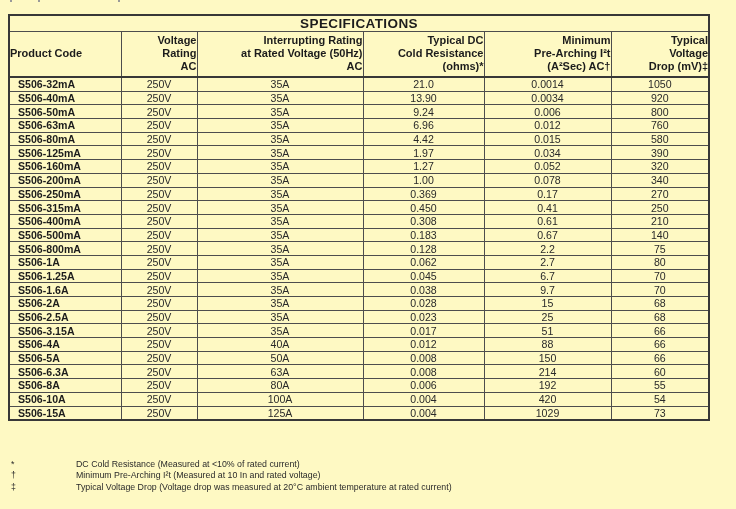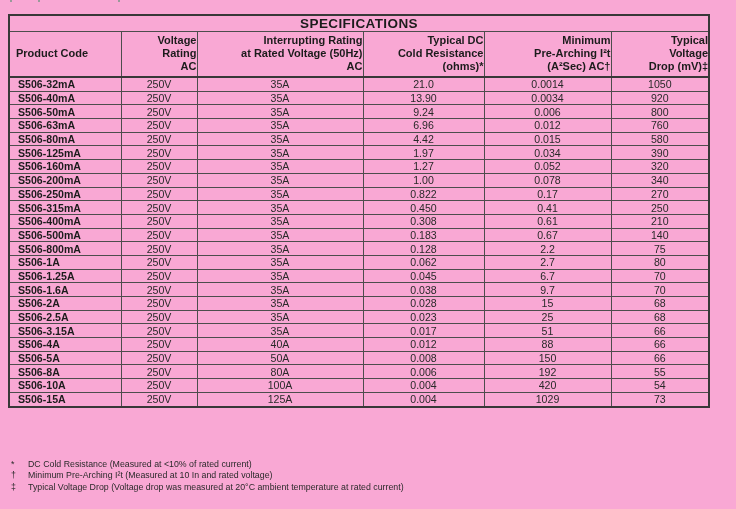--- a/index.html
+++ b/index.html
@@ -1,20 +1,20 @@
 <!DOCTYPE html>
 <html><head>
 <meta charset="utf-8">
 <style>
   html, body { margin: 0; padding: 0; background: #fff; }
   .page {
     position: relative;
     width: 736px;
     height: 509px;
-    background: #f9a8d4;
+    background: #fef9c3;
     font-family: "Liberation Sans", sans-serif;
     color: #222;
     overflow: hidden;
   }
   
   .top-remnant { position: absolute; top: 0; left: 0; width: 736px; height: 3px; }
   .top-remnant i { position: absolute; top: 0; width: 2px; height: 2px; background: #9a9a9a; }
   .top-remnant i:nth-of-type(1) { left: 10px; }
   .top-remnant i:nth-of-type(2) { left: 38px; }
   .top-remnant i:nth-of-type(3) { left: 118px; }
@@ -46,21 +46,21 @@
     height: 41px;
     padding: 1px 0 2px 0;
     vertical-align: middle;
     font-size: 11px;
     font-weight: bold;
     line-height: 13px;
     text-align: right;
     color: #1c1c1c;
     border-bottom: 2px solid #383838;
   }
-  tr.hdr th.col0 { text-align: left; padding-left: 6px; }
+  tr.hdr th.col0 { text-align: left; }
   tbody td {
     height: 12.7px;
     padding: 0;
     font-size: 10.6px;
     line-height: 12px;
     text-align: center;
     color: #2a2a2a;
   }
   tbody td.col0 {
     text-align: left;
@@ -73,21 +73,21 @@
     position: absolute;
     left: 9px;
     top: 459px;
     width: 720px;
     font-size: 8.8px;
     line-height: 11.4px;
     color: #2a2a2a;
   }
   .fn-line { display: flex; }
   .fn-sym { width: 17px; flex: 0 0 17px; padding-left: 2px; }
-  .fn-text { flex: 1; }
+  .fn-text { flex: 1; margin-left: 48px; }
 </style>
 </head>
 <body>
 
 <div class="page">
 
   <div class="top-remnant">
       <i></i>
       <i></i>
       <i></i>
@@ -199,21 +199,21 @@
           <td class="col1">250V</td>
           <td class="col2">35A</td>
           <td class="col3">1.00</td>
           <td class="col4">0.078</td>
           <td class="col5">340</td>
         </tr>
         <tr>
           <td class="col0">S506-250mA</td>
           <td class="col1">250V</td>
           <td class="col2">35A</td>
-          <td class="col3">0.822</td>
+          <td class="col3">0.369</td>
           <td class="col4">0.17</td>
           <td class="col5">270</td>
         </tr>
         <tr>
           <td class="col0">S506-315mA</td>
           <td class="col1">250V</td>
           <td class="col2">35A</td>
           <td class="col3">0.450</td>
           <td class="col4">0.41</td>
           <td class="col5">250</td>
@@ -298,20 +298,28 @@
           <td class="col4">88</td>
           <td class="col5">66</td>
         </tr>
         <tr>
           <td class="col0">S506-5A</td>
           <td class="col1">250V</td>
           <td class="col2">50A</td>
           <td class="col3">0.008</td>
           <td class="col4">150</td>
           <td class="col5">66</td>
+        </tr>
+        <tr>
+          <td class="col0">S506-6.3A</td>
+          <td class="col1">250V</td>
+          <td class="col2">63A</td>
+          <td class="col3">0.008</td>
+          <td class="col4">214</td>
+          <td class="col5">60</td>
         </tr>
         <tr>
           <td class="col0">S506-8A</td>
           <td class="col1">250V</td>
           <td class="col2">80A</td>
           <td class="col3">0.006</td>
           <td class="col4">192</td>
           <td class="col5">55</td>
         </tr>
         <tr>

